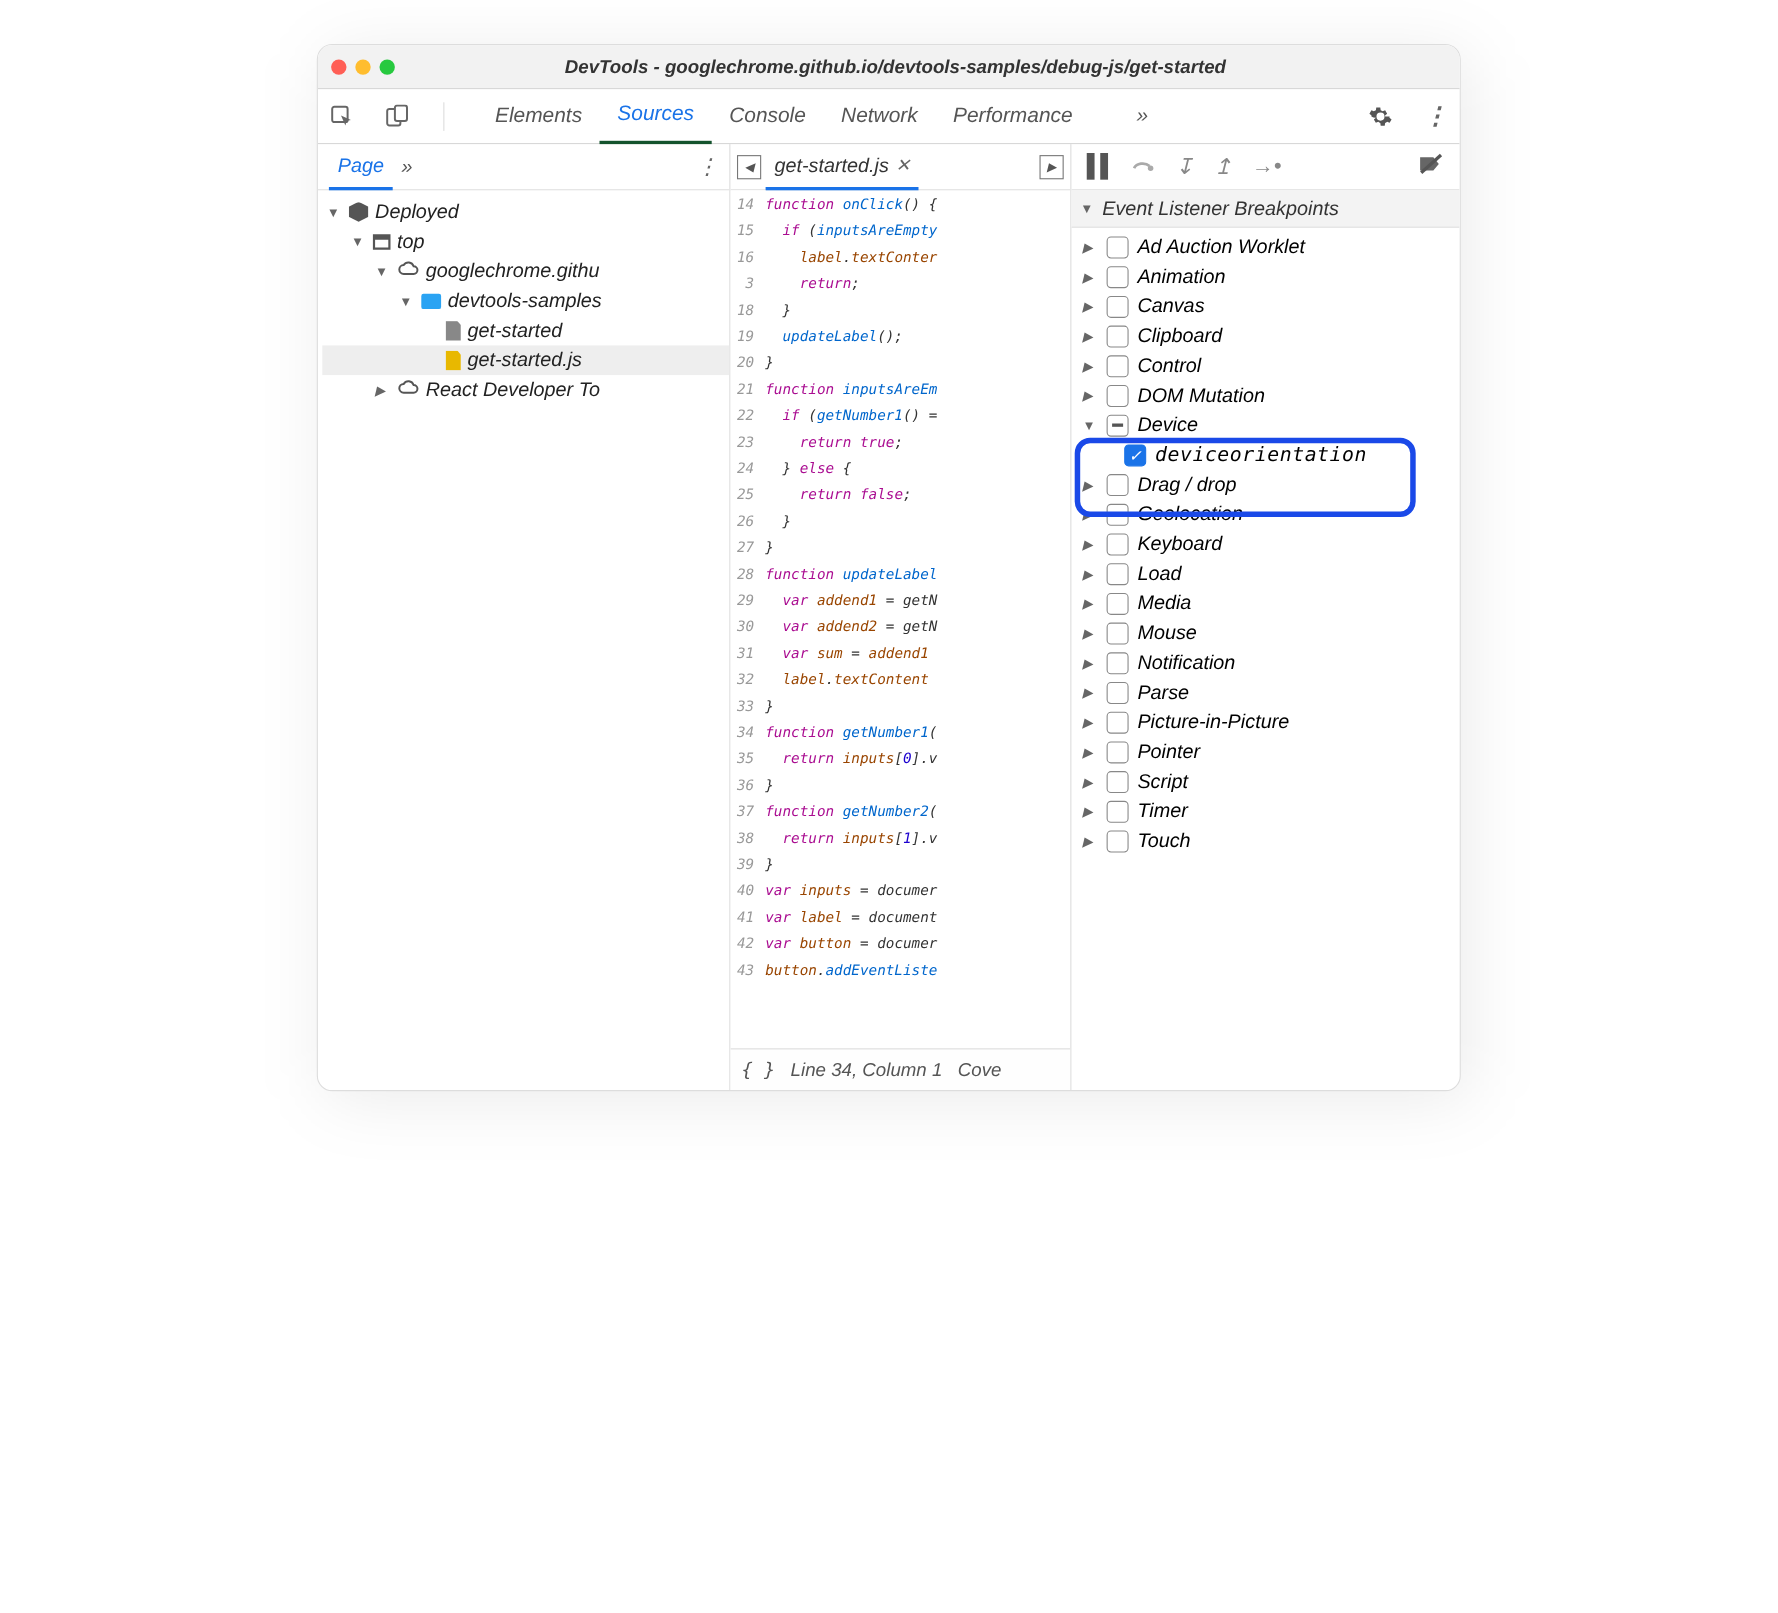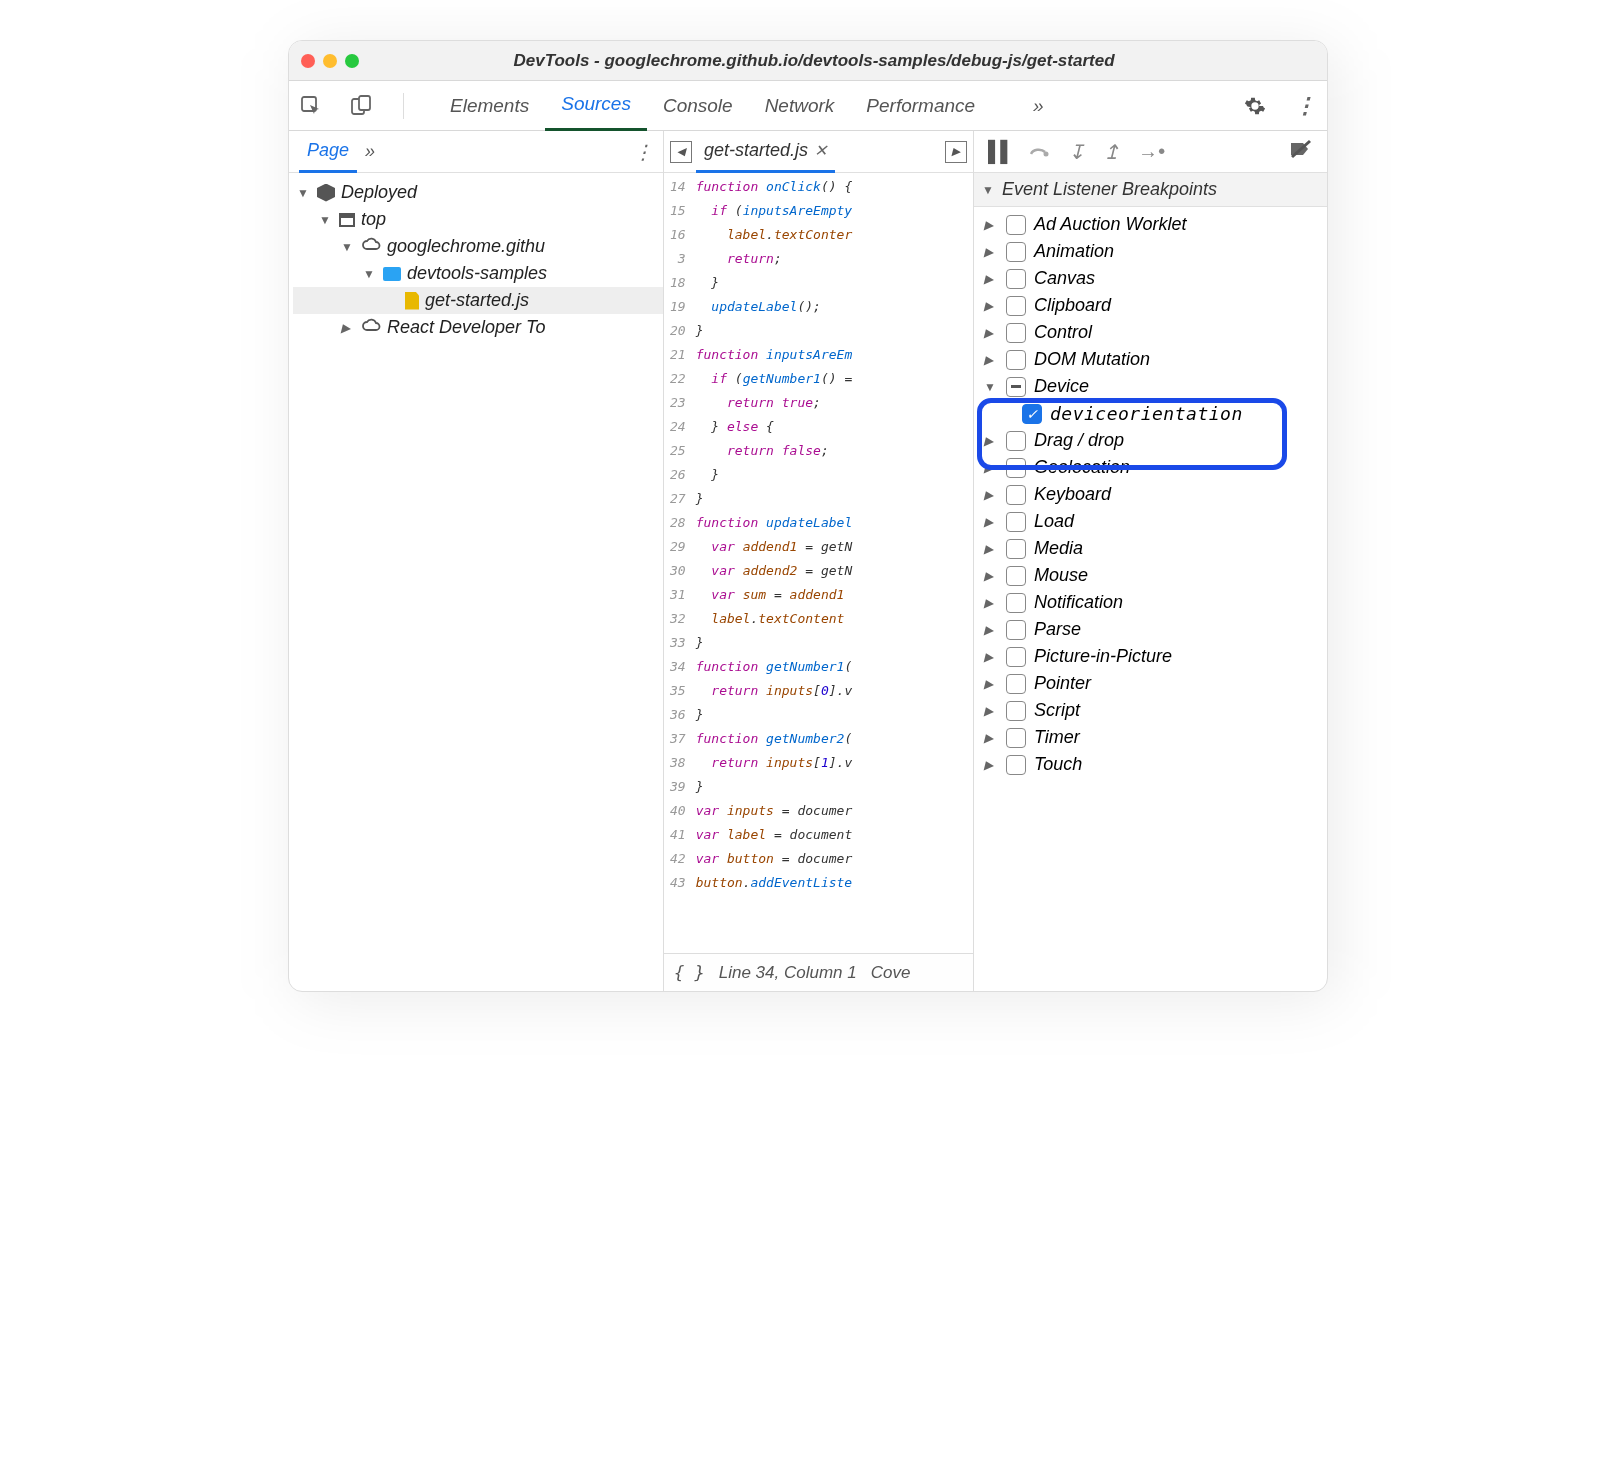--- a/index.html
+++ b/index.html
@@ -161,20 +161,25 @@
                 <span class="icon-cloud"><svg width="20" height="16">
                     <path d="M6 13 A4 4 0 0 1 6 5 A5 5 0 0 1 15 6 A3.5 3.5 0 0 1 15 13 Z" fill="none" stroke="#555" stroke-width="1.8"></path>
                   </svg></span>
                 <span>googlechrome.githu</span>
               </div>
               <div class="tree-row" style="padding-left: 70px;">
                 <span class="expander">▼</span>
                 <span class="icon-folder"></span>
                 <span>devtools-samples</span>
               </div>
+              <div class="tree-row" style="padding-left: 92px;">
+                <span class="expander"></span>
+                <span class="icon-file"></span>
+                <span>get-started</span>
+              </div>
               <div class="tree-row selected" style="padding-left: 92px;">
                 <span class="expander"></span>
                 <span class="icon-file js"></span>
                 <span>get-started.js</span>
               </div>
               <div class="tree-row" style="padding-left: 48px;">
                 <span class="expander">▶</span>
                 <span class="icon-cloud"><svg width="20" height="16">
                     <path d="M6 13 A4 4 0 0 1 6 5 A5 5 0 0 1 15 6 A3.5 3.5 0 0 1 15 13 Z" fill="none" stroke="#555" stroke-width="1.8"></path>
                   </svg></span>

